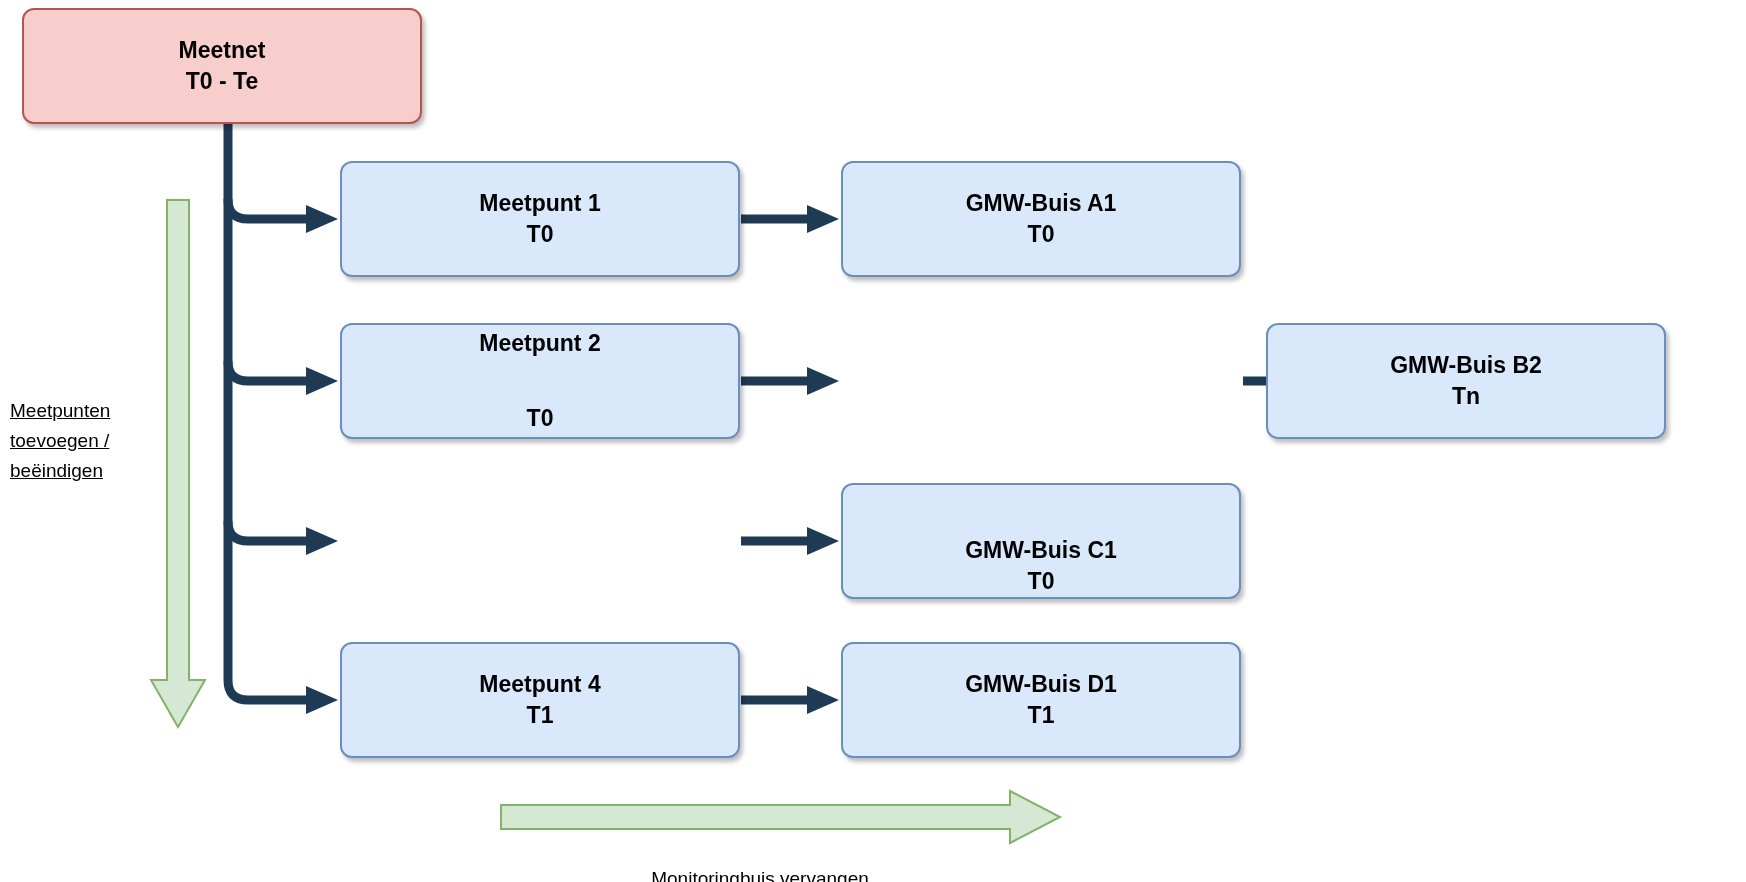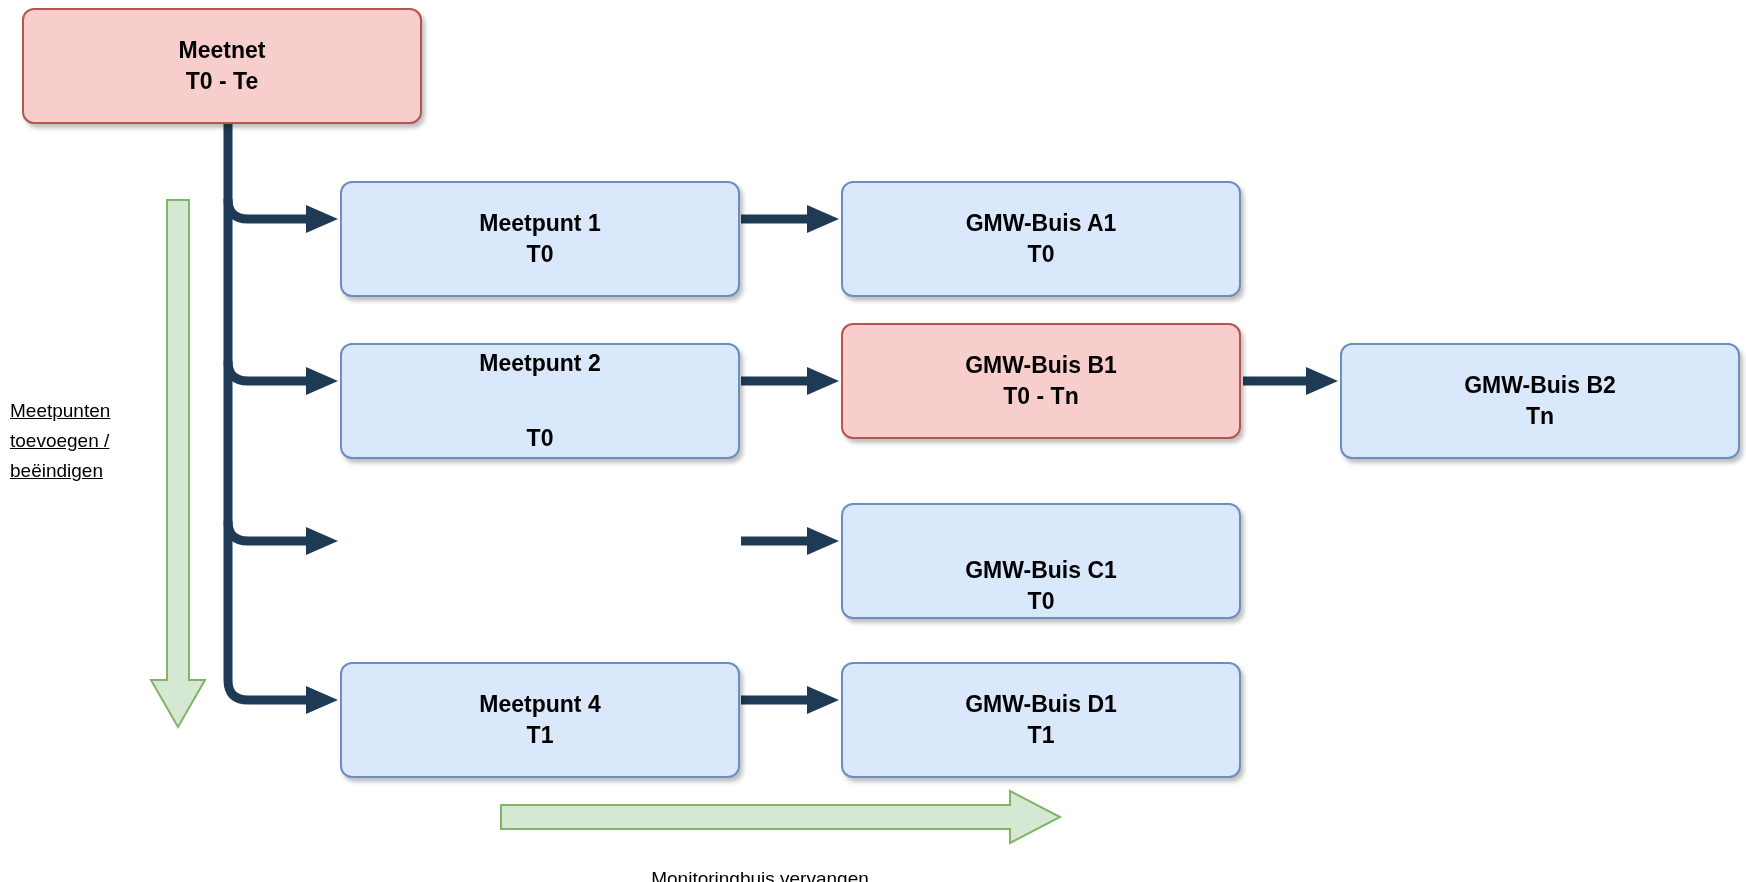--- a/index.html
+++ b/index.html
@@ -27,21 +27,21 @@
     flex-direction: column;
     justify-content: center;
     align-items: center;
     box-shadow: 3px 4px 4px rgba(0,0,0,0.25);
     font-weight: bold;
     font-size: 23px;
     line-height: 31px;
     color: #000000;
     text-align: center;
   }
-  .node.blue { background: #dae8fc; border-color: #6c8ebf; margin-top: 20px; }
+  .node.blue { background: #dae8fc; border-color: #6c8ebf; }
   .node.red  { background: #f8cecc; border-color: #b85450; }
   .annotation {
     position: absolute;
     font-size: 19px;
     line-height: 30px;
     color: #000000;
     font-weight: normal;
     text-decoration: underline;
   }
   #left-label { left: 10px; top: 396px; width: 180px; text-align: left; }
@@ -101,26 +101,22 @@
   <div class="node blue" style="left:340px; top:642px;">
     <div>Meetpunt 4</div>
     <div>T1</div>
   </div>
 
   <div class="node blue" style="left:841px; top:161px;">
     <div>GMW-Buis A1</div>
     <div>T0</div>
   </div>
 
-  <div class="node red" style="left:841px; top:323px;">
-    <div>GMW-Buis B1</div>
-    <div>T0 - Tn</div>
-  </div>
 
-  <div class="node blue" style="left:1340px; top:323px;">
+  <div class="node blue" style="left:1266px; top:323px;">
     <div>GMW-Buis B2</div>
     <div>Tn</div>
   </div>
 
   <div class="node blue" style="left:841px; top:483px;justify-content:flex-end;">
     <div>GMW-Buis C1</div>
     <div>T0</div>
   </div>
 
   <div class="node blue" style="left:841px; top:642px;">

